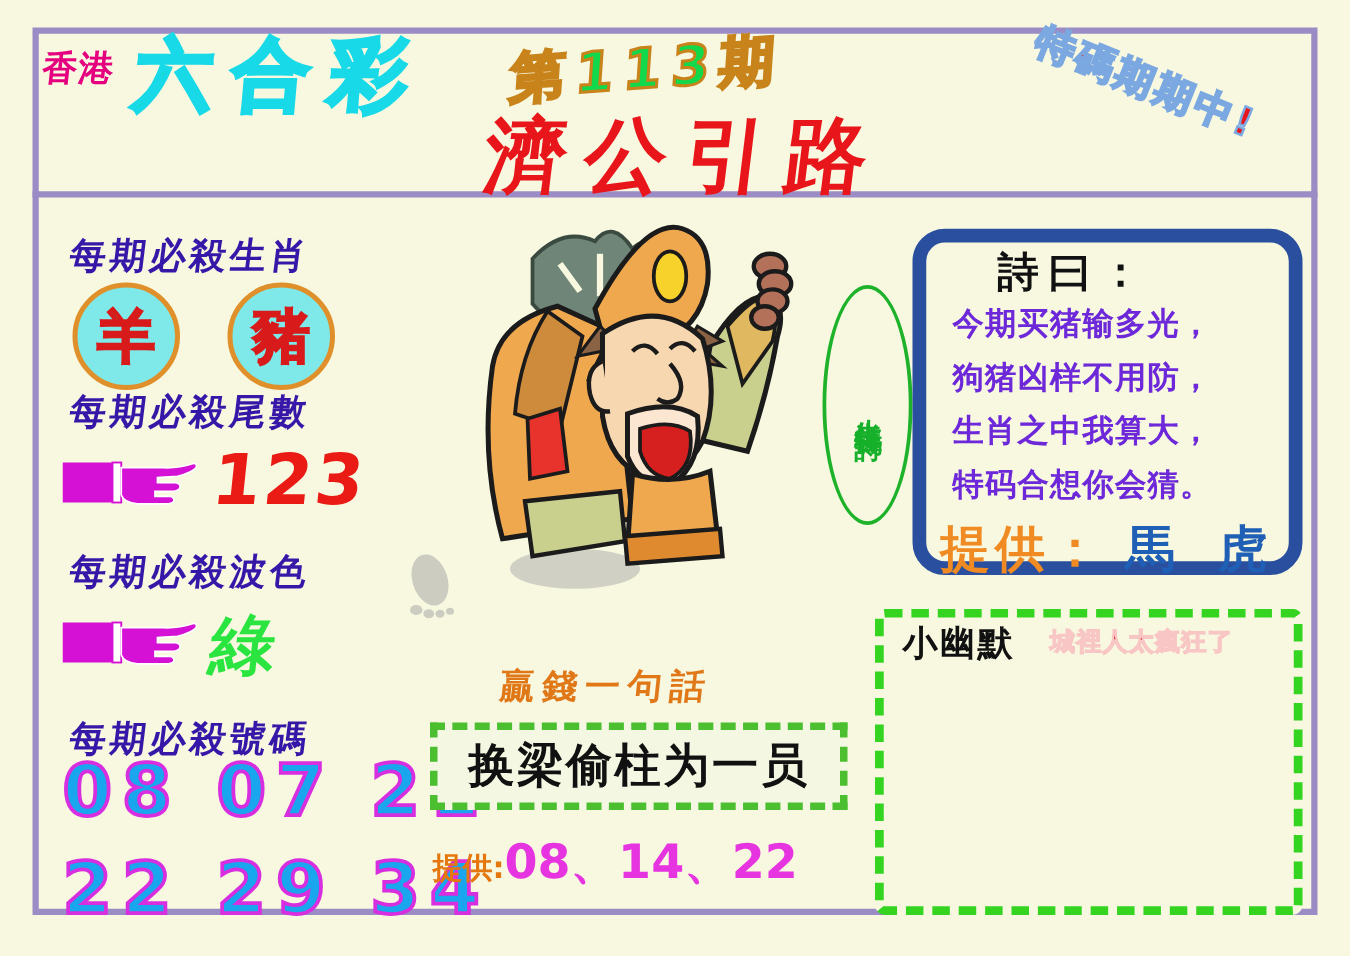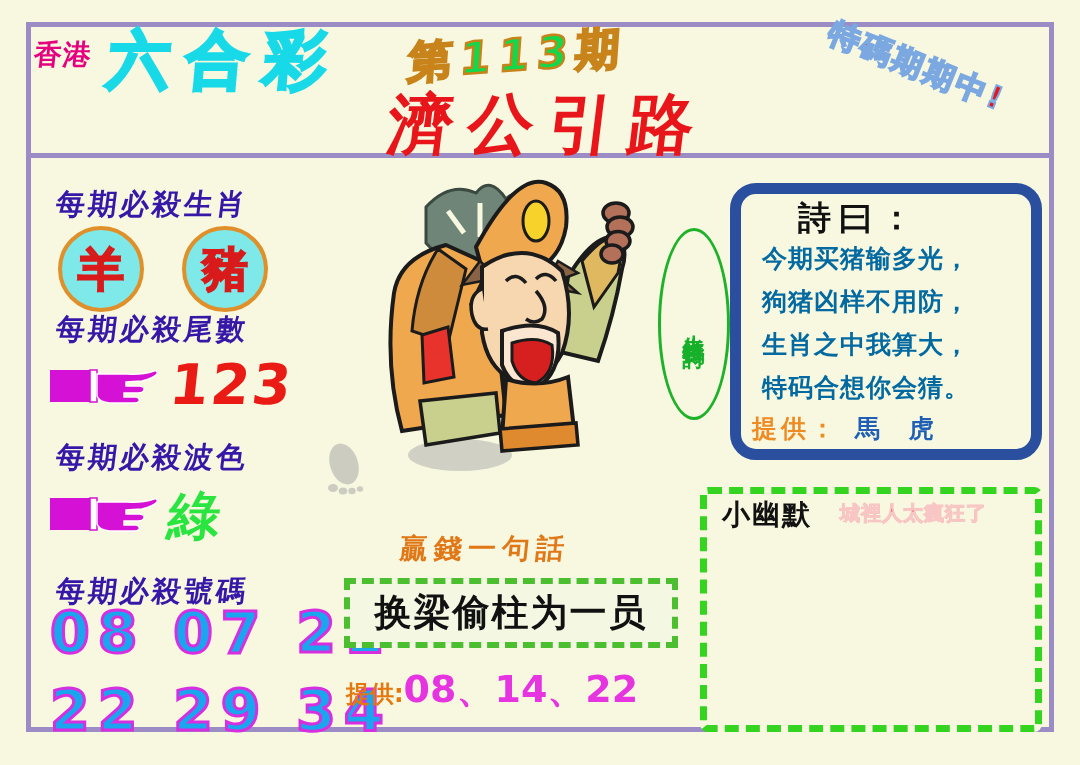--- a/index.html
+++ b/index.html
@@ -210,32 +210,32 @@
   .poem-head{
     position:absolute;left:762px;top:196px;
     font-size:33px;font-weight:bold;color:#111;
     letter-spacing:8px;
     font-family:"DejaVu Sans",sans-serif;
     margin-left:36px;
   }
   .poem-line{
     position:absolute;left:762px;
     font-size:25px;font-weight:bold;
-    color:#0369a1;
+    color:#6d28d9;
     letter-spacing:1px;
     font-family:"DejaVu Sans",sans-serif;
     white-space:nowrap;
   }
   #pl1{top:242px;}
   #pl2{top:285px;}
   #pl3{top:328px;}
   #pl4{top:371px;}
   .poem-credit{
     position:absolute;left:752px;top:412px;
-    font-size:25px;font-weight:bold;
+    font-size:40px;font-weight:bold;
     font-family:"DejaVu Sans",sans-serif;
     white-space:nowrap;
   }
   .poem-credit .lbl{color:#ef8b22;letter-spacing:4px;}
   .poem-credit .who{color:#1f5fb5;letter-spacing:10px;margin-left:16px;}
 
   
   .humour-box{
     position:absolute;left:700px;top:487px;
     width:342px;height:245px;

